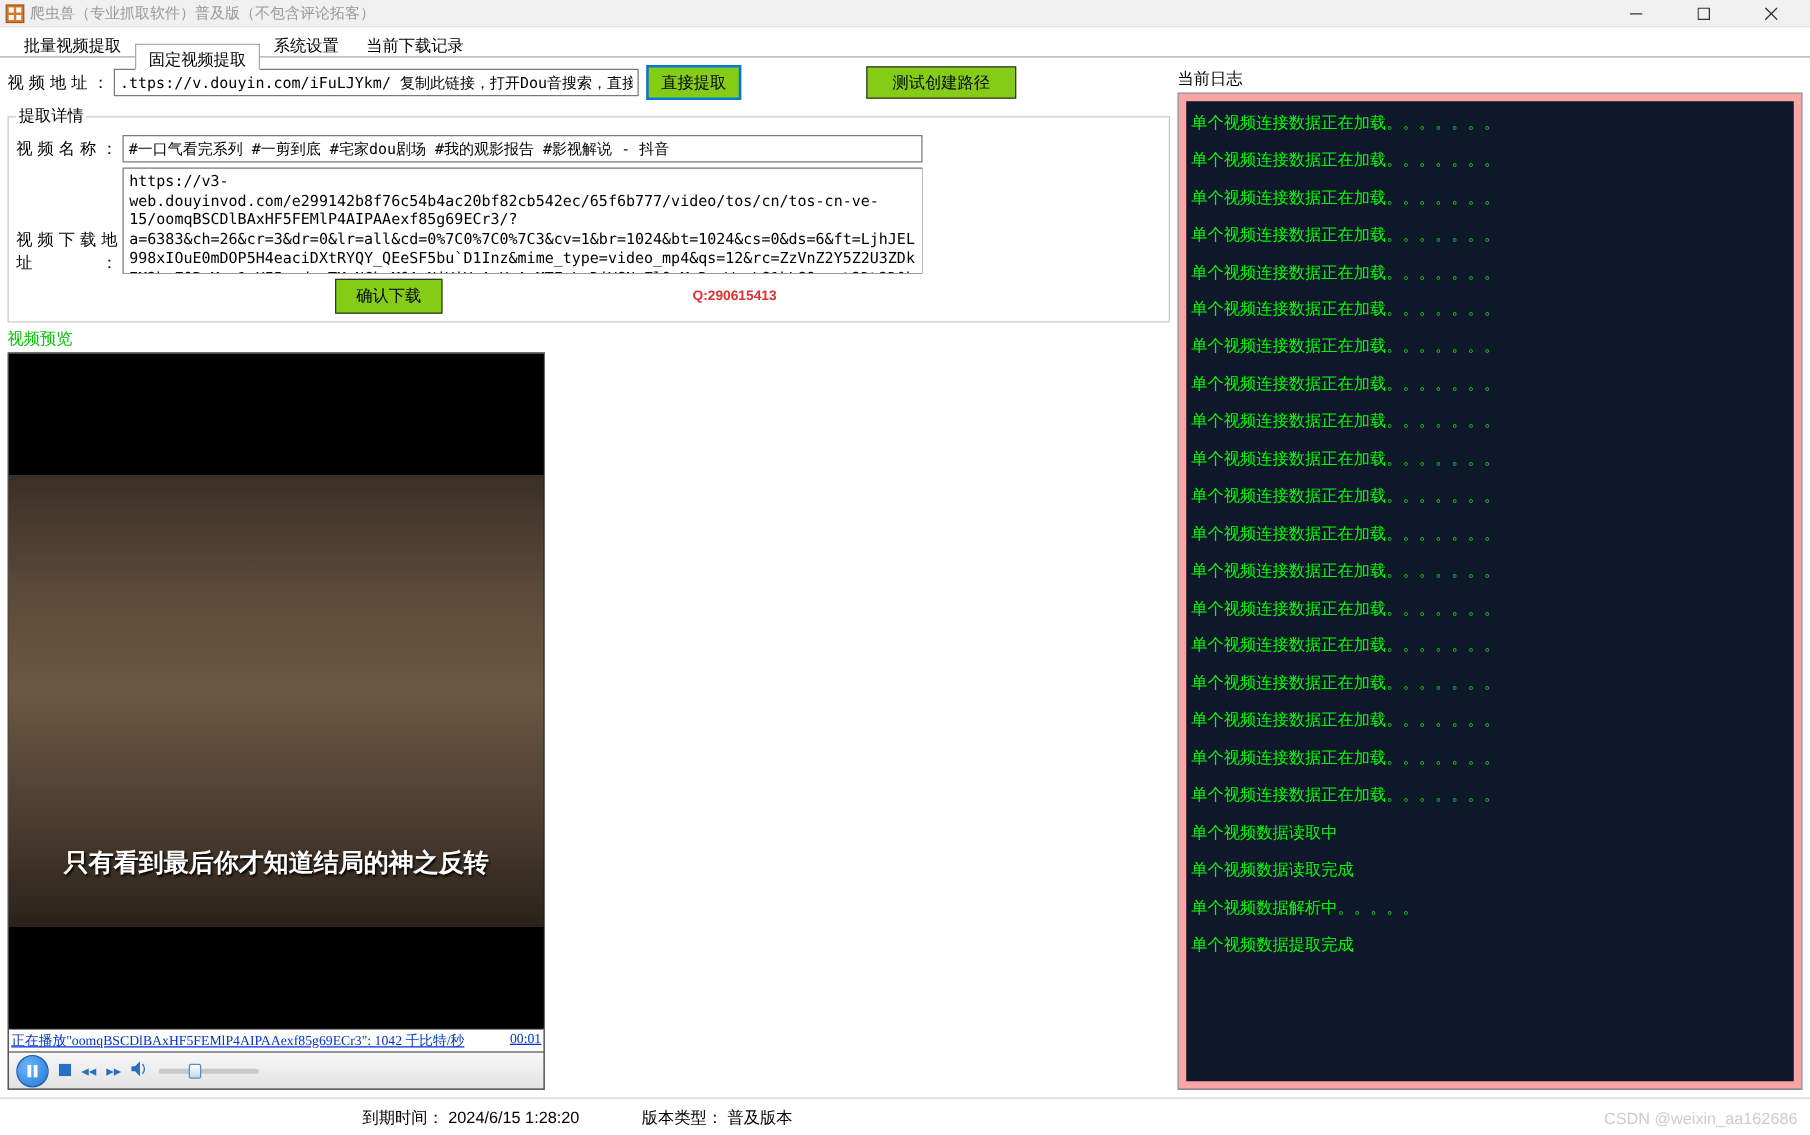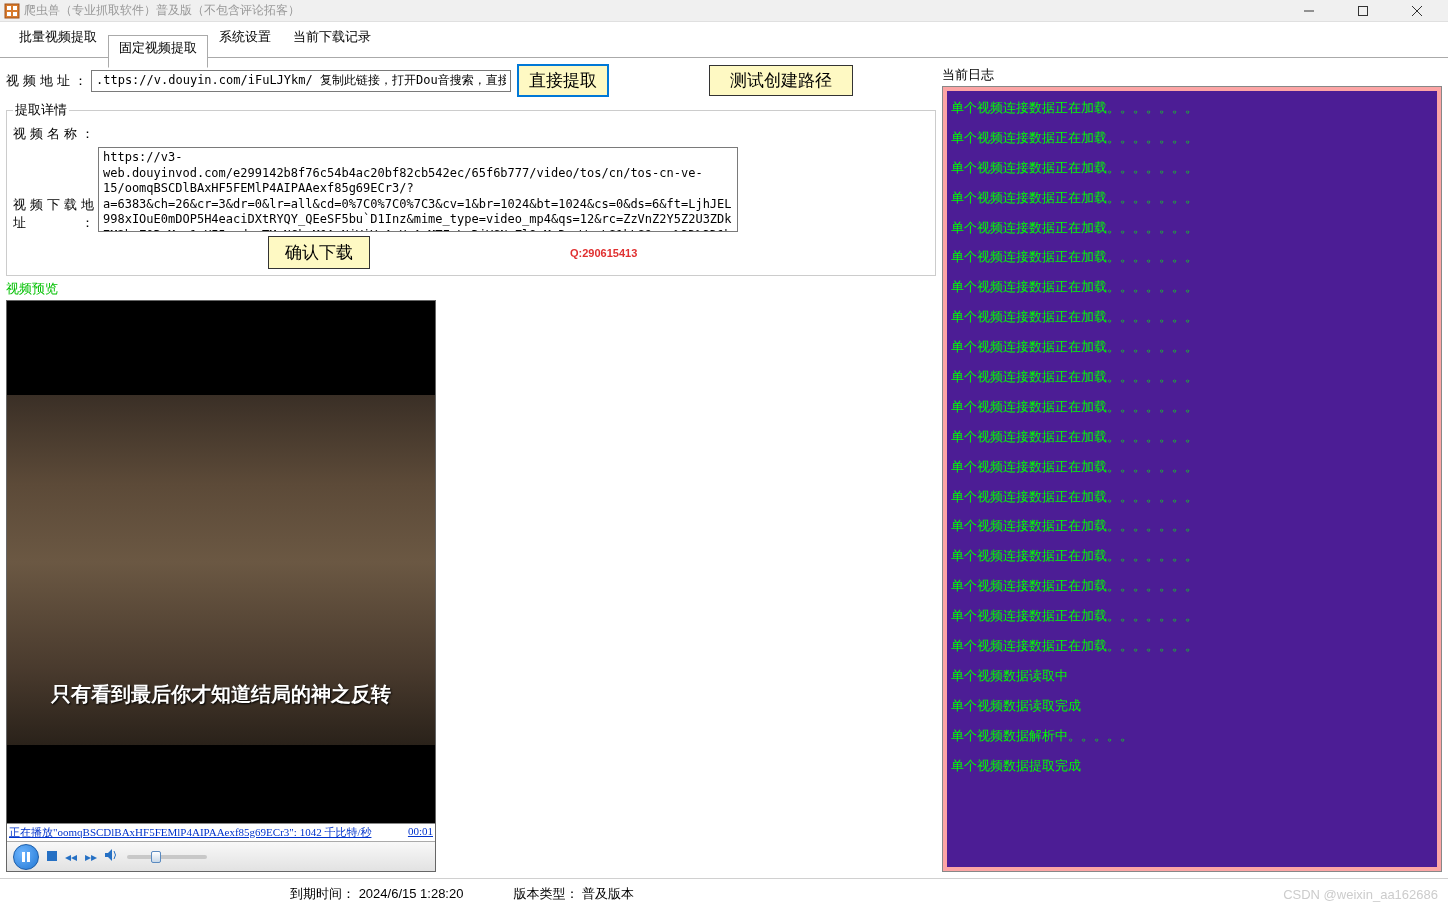--- a/index.html
+++ b/index.html
@@ -3,32 +3,32 @@
 <meta charset="utf-8">
 <style>
 * { box-sizing: border-box; margin: 0; padding: 0; }
 body { font-family: "Microsoft YaHei", SimSun, sans-serif; font-size: 12px; background: #fff; overflow: hidden; }
 .window { width: 1448px; height: 908px; display: flex; flex-direction: column; background: #fff; }
 .titlebar { height: 22px; background: #f0f0f0; display: flex; align-items: center; padding: 0 4px; border-bottom: 1px solid #e0e0e0; }
 .titlebar-icon { width: 16px; height: 16px; margin-right: 4px; display: inline-flex; }
 .titlebar-title { flex: 1; color: #999; font-size: 12px; }
 .win-controls { display: flex; gap: 20px; padding-right: 10px; }
 .win-btn { width: 34px; height: 20px; display: flex; align-items: center; justify-content: center; color: #666; cursor: default; }
-.tabstrip { display: flex; background: #fff; border-bottom: 1px solid #aaa; padding: 2px 8px 0 8px; height: 36px; }
+.tabstrip { display: flex; background: #fff; border-bottom: 1px solid #aaa; padding: 2px 8px 0 8px; height: 24px; }
 .tab { padding: 3px 10px; border: 1px solid transparent; cursor: default; font-size: 13px; }
 .tab.active { border: 1px solid #aaa; border-bottom: 1px solid #fff; background: #fff; position: relative; top: 11px; }
 .content { flex: 1; display: flex; padding: 6px; gap: 6px; overflow: hidden; }
 .left { flex: 1; display: flex; flex-direction: column; }
 .right { width: 500px; display: flex; flex-direction: column; }
 .row { display: flex; align-items: center; margin-bottom: 4px; }
 .label { width: 85px; text-align: justify; text-align-last: justify; padding-right: 4px; font-size: 13px; }
 .label::after { content: "："; }
 .input { border: 1px solid #7a7a7a; padding: 2px 4px; font-family: "SimSun", monospace; font-size: 12px; background: #fff; }
 .url-input { width: 420px; height: 22px; }
-.btn { border: 1px solid #333; background: #fef9c3; padding: 3px 14px; font-size: 17px; cursor: default; }
+.btn { border: 1px solid #333; background: #84cc16; padding: 3px 14px; font-size: 13px; cursor: default; }
 .btn-extract { border: 2px solid #0078d7; padding: 3px 10px; margin-left: 6px; }
 .btn-test { margin-left: 100px; padding: 3px 20px; }
 .fieldset { border: 1px solid #ccc; padding: 6px; margin-bottom: 4px; }
 .legend { font-size: 13px; padding: 0 2px; }
 .name-input { width: 640px; height: 22px; }
 .dl-textarea { width: 640px; height: 85px; resize: none; font-family: "SimSun", monospace; font-size: 12px; line-height: 1.3; }
 .confirm-row { display: flex; align-items: center; margin-top: 4px; }
 .confirm-btn { margin-left: 255px; padding: 4px 16px; }
 .qq { color: #e03030; font-size: 11px; font-weight: bold; margin-left: 200px; }
 .preview-desc-row { display: flex; gap: 6px; flex: 1; overflow: hidden; }
@@ -39,21 +39,21 @@
 .video-area { flex: 1; border: 1px solid #666; background: #000; display: flex; flex-direction: column; overflow: hidden; }
 .video-frame { flex: 1; background: linear-gradient(180deg, #000 0%, #000 18%, #3a2f26 18%, #5c4a38 35%, #6b5843 50%, #4a3b2e 70%, #2a221a 85%, #000 85%, #000 100%); position: relative; }
 .subtitle { position: absolute; bottom: 22%; left: 0; right: 0; text-align: center; color: #fff; font-size: 20px; font-weight: bold; text-shadow: 1px 1px 2px #000; }
 .video-status { background: #fff; color: #0033cc; font-size: 11px; padding: 1px 2px; display: flex; justify-content: space-between; text-decoration: underline; font-family: "SimSun"; border-top: 1px solid #888; }
 .video-controls { background: linear-gradient(#f8f8f8, #e2e2e2); height: 30px; display: flex; align-items: center; padding: 0 6px; gap: 8px; border-top: 1px solid #aaa; }
 .play-btn { width: 26px; height: 26px; border-radius: 50%; background: radial-gradient(circle at 35% 35%, #6db5ff, #2176d2); display: flex; align-items: center; justify-content: center; border: 1px solid #1b5ca8; }
 .ctrl-icon { color: #2570c4; font-size: 12px; cursor: default; }
 .slider { flex: 0 0 80px; height: 4px; background: #c8c8c8; border-radius: 2px; position: relative; }
 .slider-thumb { position: absolute; left: 30%; top: -4px; width: 10px; height: 12px; background: linear-gradient(#fff,#c8d8e8); border: 1px solid #5a8ac0; border-radius: 2px; }
 .log-label { font-size: 13px; padding: 2px 0; }
-.log-area { flex: 1; background: #4c1d95; border: 4px solid #fca5a5; overflow-y: scroll; padding: 2px 4px; font-family: "SimSun"; font-size: 13px; }
+.log-area { flex: 1; background: #0f172a; border: 6px solid #fca5a5; overflow-y: scroll; padding: 2px 4px; font-family: "SimSun"; font-size: 13px; }
 .log-line { color: #00ff00; line-height: 2.3; white-space: nowrap; }
 .statusbar { height: 30px; border-top: 1px solid #d0d0d0; display: flex; align-items: center; padding: 0 20px; font-size: 13px; }
 .sb-item { margin-right: 50px; }
 .watermark { position: fixed; right: 10px; bottom: 6px; color: #ccc; font-size: 13px; margin-left: 36px; }
 .log-wrap { flex: 1; display: flex; border: 1px solid #888; overflow: hidden; }
 </style>
 </head>
 <body>
 
 <div class="window">
@@ -101,20 +101,21 @@
         <span class="label">视频地址</span>
         <input class="input url-input" value=".ttps://v.douyin.com/iFuLJYkm/ 复制此链接，打开Dou音搜索，直接观看视频！" style="">
         <button class="btn btn-extract">直接提取</button>
         <button class="btn btn-test">测试创建路径</button>
       </div>
 
       <fieldset class="fieldset">
         <legend class="legend">提取详情</legend>
         <div class="row">
           <span class="label">视频名称</span>
+          <input class="input name-input" value="#一口气看完系列 #一剪到底 #宅家dou剧场 #我的观影报告 #影视解说 - 抖音" style="">
         </div>
         <div class="row" style="align-items:flex-end">
           <span class="label">视频下载地址</span>
           <textarea class="input dl-textarea" style="">https://v3-web.douyinvod.com/e299142b8f76c54b4ac20bf82cb542ec/65f6b777/video/tos/cn/tos-cn-ve-15/oomqBSCDlBAxHF5FEMlP4AIPAAexf85g69ECr3/?a=6383&amp;ch=26&amp;cr=3&amp;dr=0&amp;lr=all&amp;cd=0%7C0%7C0%7C3&amp;cv=1&amp;br=1024&amp;bt=1024&amp;cs=0&amp;ds=6&amp;ft=LjhJEL998xIOuE0mDOP5H4eaciDXtRYQY_QEeSF5bu`D1Inz&amp;mime_type=video_mp4&amp;qs=12&amp;rc=ZzVnZ2Y5Z2U3ZDk7M2hpZ0BpMzp1eXI5cmdpcTMzNGkzM0AuNjViYzAxXmAxMTFgLzRjYSNnZl9nMmRraWxgLS1kLS9zcw%3D%3D&amp;btag=e00038000&amp;cquery=100a&amp;dy_q=1710662915&amp;feature_id=46a7bb47b4fd1280f3d3825bf2b29388&amp;l=202403171608570634672B75E0E237692</textarea>
         </div>
         <div class="confirm-row">
           <button class="btn confirm-btn">确认下载</button>
           <span class="qq">Q:290615413</span>
         </div>
       </fieldset>

